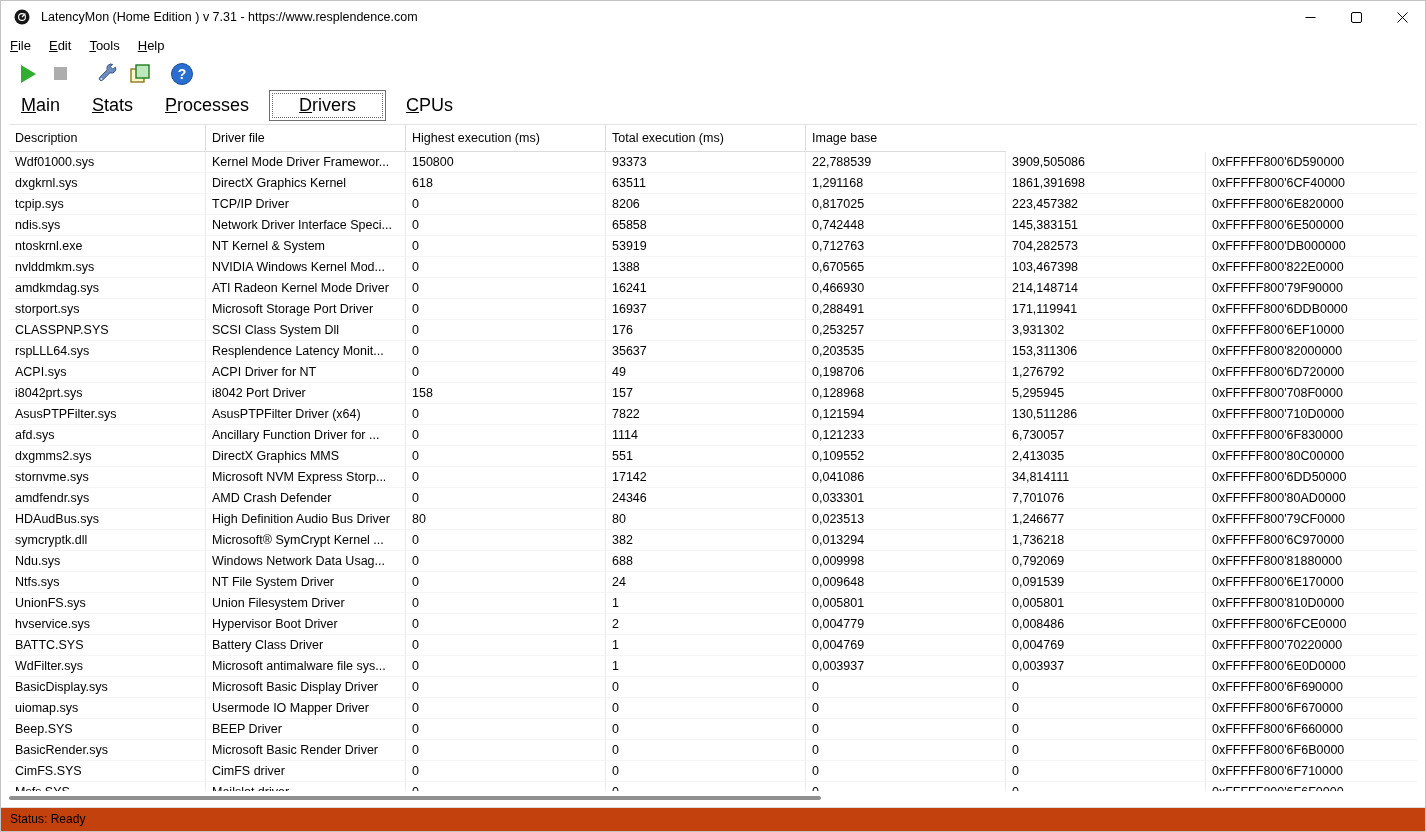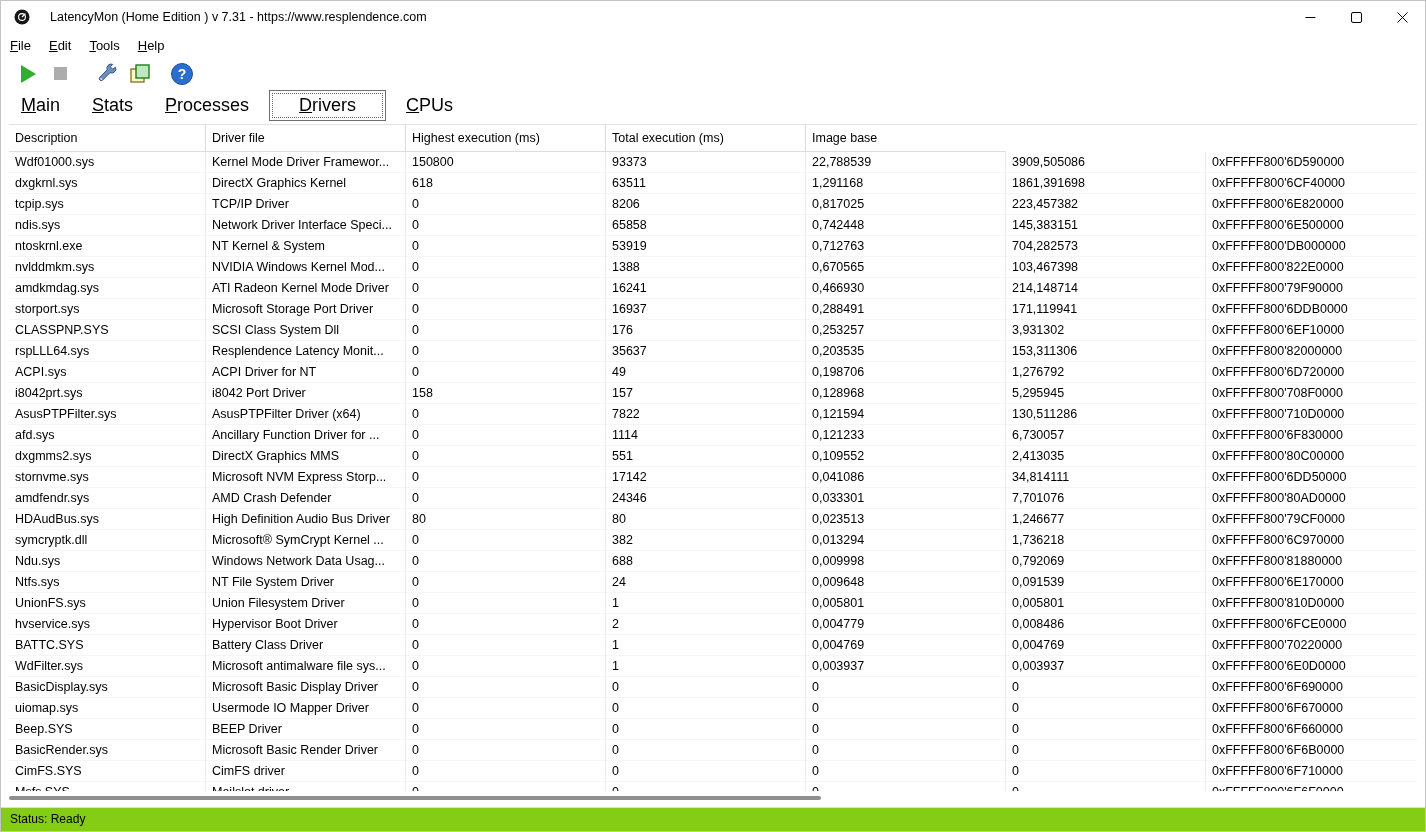--- a/index.html
+++ b/index.html
@@ -9,21 +9,21 @@
     font-size:13px; color:#000; background:#fff;
   }
   .window {
     position:relative; width:1424px; height:830px;
     border:1px solid #c3c3c3; background:#fff; box-sizing:content-box;
   }
 
   
   .titlebar { height:32px; display:flex; align-items:center; background:#fff; }
   .app-icon { width:16px; height:16px; margin-left:13px; display:flex; }
-  .title-text { margin-left:20px; font-size:12.5px; white-space:nowrap; }
+  .title-text { margin-left:11px; font-size:12.5px; white-space:nowrap; }
   .win-controls { margin-left:auto; display:flex; height:32px; }
   .win-btn { width:46px; height:32px; display:flex; align-items:center; justify-content:center; cursor:default; }
 
   
   .menubar { height:24px; display:flex; align-items:center; background:#fff; }
   .menu-item { padding:3px 9px; font-size:13px; }
   .menu-item u { text-decoration:underline; }
 
   
   .toolbar { height:33px; display:flex; align-items:center; padding-left:14px; background:#fff; }
@@ -56,21 +56,21 @@
   }
   .td:last-child { border-right:none; }
 
   .hscroll { position:absolute; left:0; right:0; bottom:0; height:13px; background:#fff; }
   .hscroll .thumb { position:absolute; left:0; top:5px; height:4px; width:812px; background:#8f8f8f; border-radius:2px; }
 
   
   .statusbar {
     position:absolute; left:0; right:0; bottom:0; height:23px;
     line-height:22px; padding-left:9px; font-size:12px;
-    border-top:1px solid #dedede; background:#84cc16;
+    border-top:1px solid #dedede; background:#c2410c;
   }
 </style>
 </head>
 <body>
 
 <div class="window">
 
   <div class="titlebar">
     <span class="app-icon">
       <svg width="16" height="16" viewBox="0 0 16 16">

